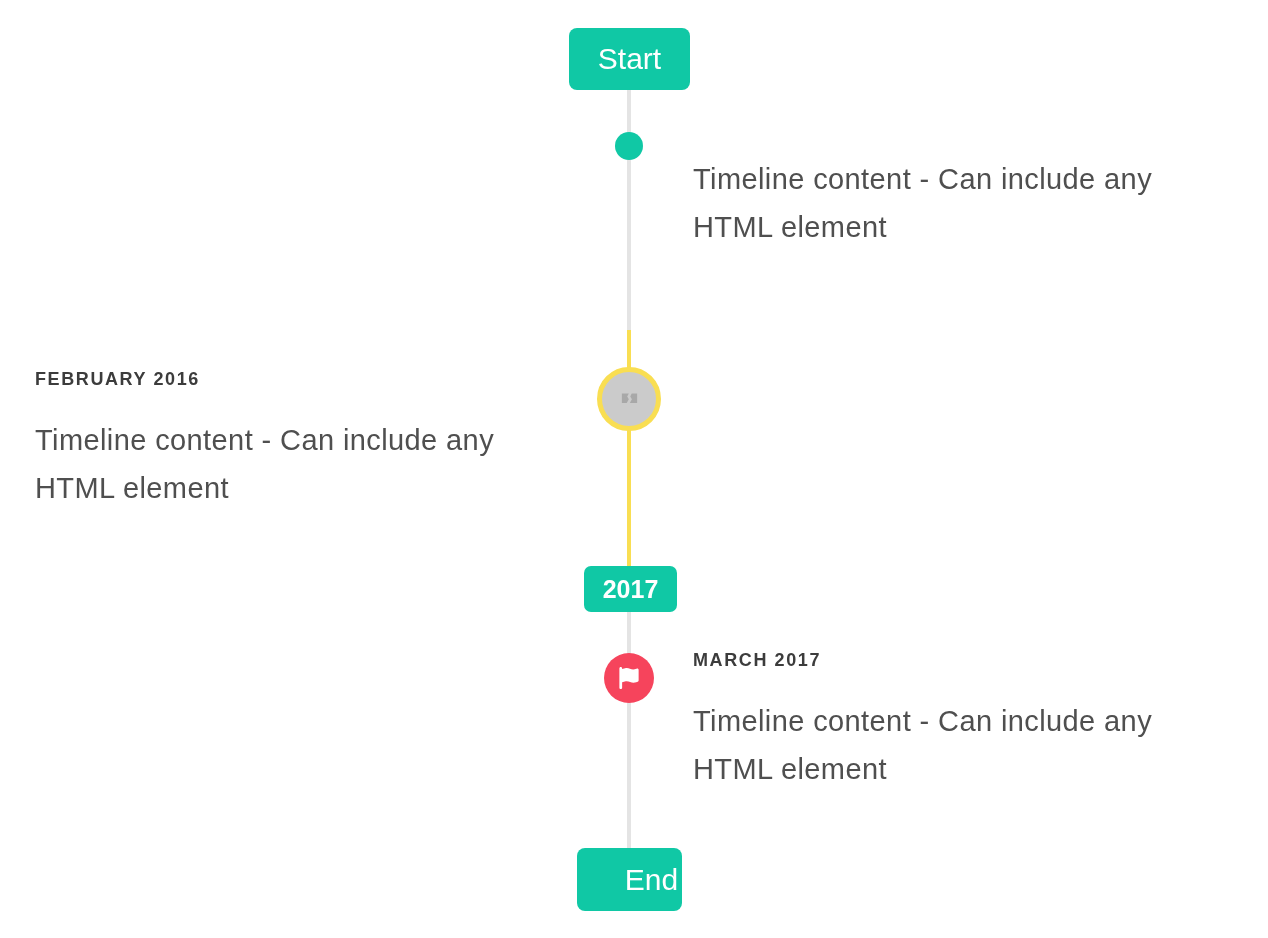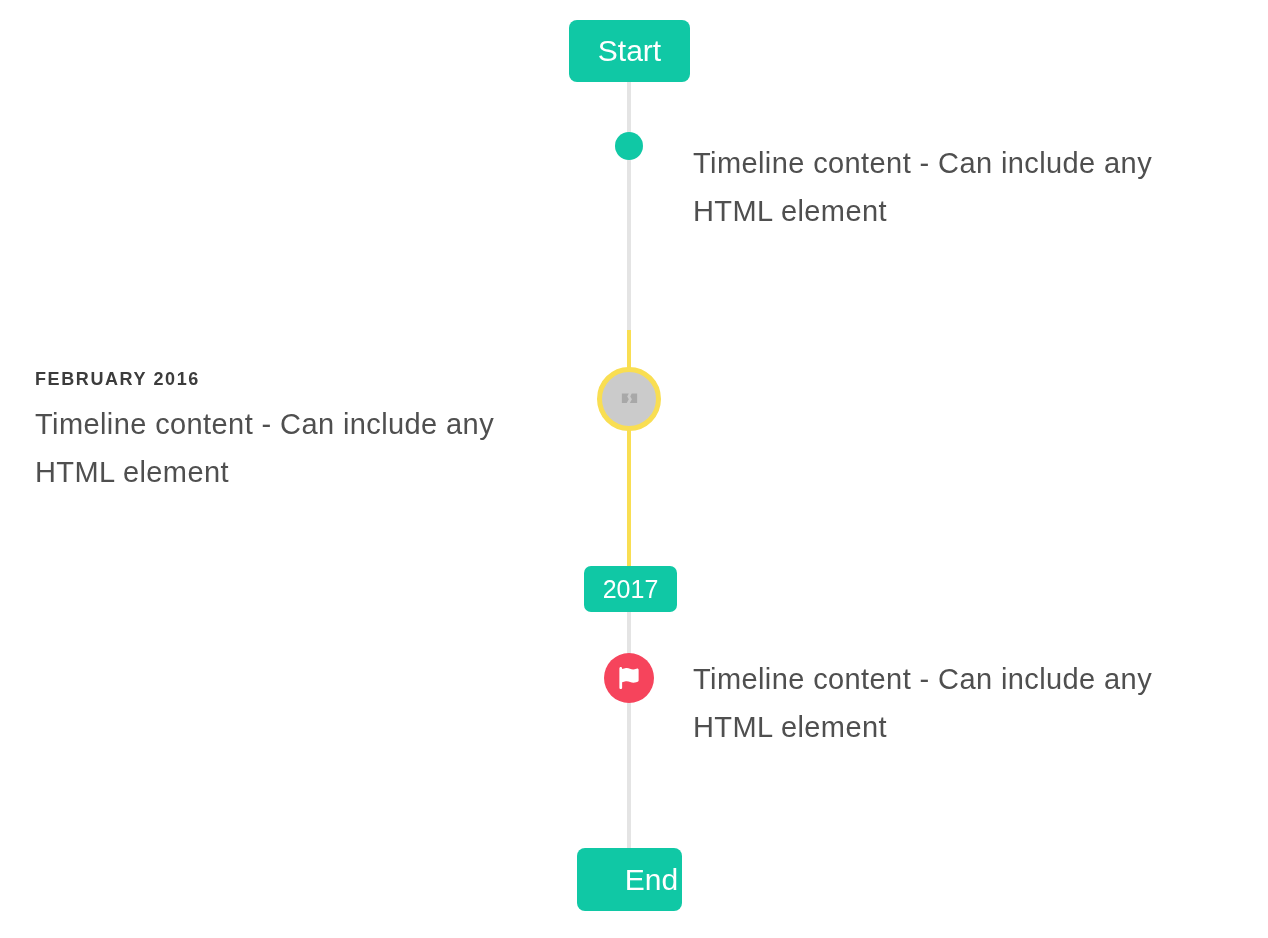--- a/index.html
+++ b/index.html
@@ -33,22 +33,22 @@
 
   .badge {
     position: absolute;
     display: flex;
     align-items: center;
     justify-content: center;
     background: var(--accent);
     color: var(--badge-text);
     z-index: 3;
   }
-  .badge.start { left: 569px; top: 20px;  width: 121px; height: 62px; border-radius: 8px; font-size: 30px; }
-  .badge.year  { left: 584px; top: 566px; width: 93px;  height: 46px; border-radius: 7px; font-size: 25px; }
+  .badge.start { left: 569px; top: 28px;  width: 121px; height: 62px; border-radius: 8px; font-size: 30px; }
+  .badge.year  { left: 584px; top: 566px; width: 93px;  height: 46px; border-radius: 7px; font-size: 25px; font-weight: bold; }
   .badge.end   { left: 577px; top: 848px; width: 105px; height: 63px; border-radius: 8px; font-size: 30px; padding-left: 44px; }
 
   .marker { position: absolute; border-radius: 50%; z-index: 2; }
   .marker.dot {
     left: 615px; top: 132px;
     width: 28px; height: 28px;
     background: var(--accent);
   }
   .marker.img-circle {
     left: 597px; top: 367px;
@@ -72,21 +72,21 @@
   .entry.e-mar { top: 647px; }
 
   .entry-title {
     font-size: 18px;
     font-weight: 700;
     letter-spacing: 1.6px;
     line-height: 26px;
     color: var(--title);
   }
   .entry-content {
-    margin-top: 8px;
+    margin-top: 24px;
     font-size: 29px;
     letter-spacing: 0.4px;
     line-height: 48px;
     color: var(--content);
   }
   .flag-icon svg { display: block; }
   .broken-img-icon svg { display: block; opacity: 0.75; }
 </style>
 </head>
 <body>
@@ -123,20 +123,21 @@
   </div>
 
   <div class="marker flag-circle">
     <span class="flag-icon">
       <svg width="22" height="22" viewBox="0 0 448 512">
         <path fill="#ffffff" d="M64 32C64 14.3 49.7 0 32 0S0 14.3 0 32V64 368 480c0 17.7 14.3 32 32 32s32-14.3 32-32V352l64.3-16.1c41.1-10.3 84.6-5.5 122.5 13.4c44.2 22.1 95.5 24.8 141.7 7.4l34.7-13c12.5-4.7 20.8-16.6 20.8-30V66.1c0-23-24.2-38-44.8-27.7l-9.6 4.8c-46.3 23.2-100.8 23.2-147.1 0c-35.1-17.6-75.4-22-113.5-12.5L64 48V32z"></path>
       </svg>
     </span>
   </div>
   <div class="entry right e-mar">
+    <div class="entry-title">MARCH 2017</div>
     <div class="entry-content">Timeline content - Can include any HTML element</div>
   </div>
 
   <div class="badge end">
     <span>End</span>
   </div>
 
 </div>
 
 </body></html>

